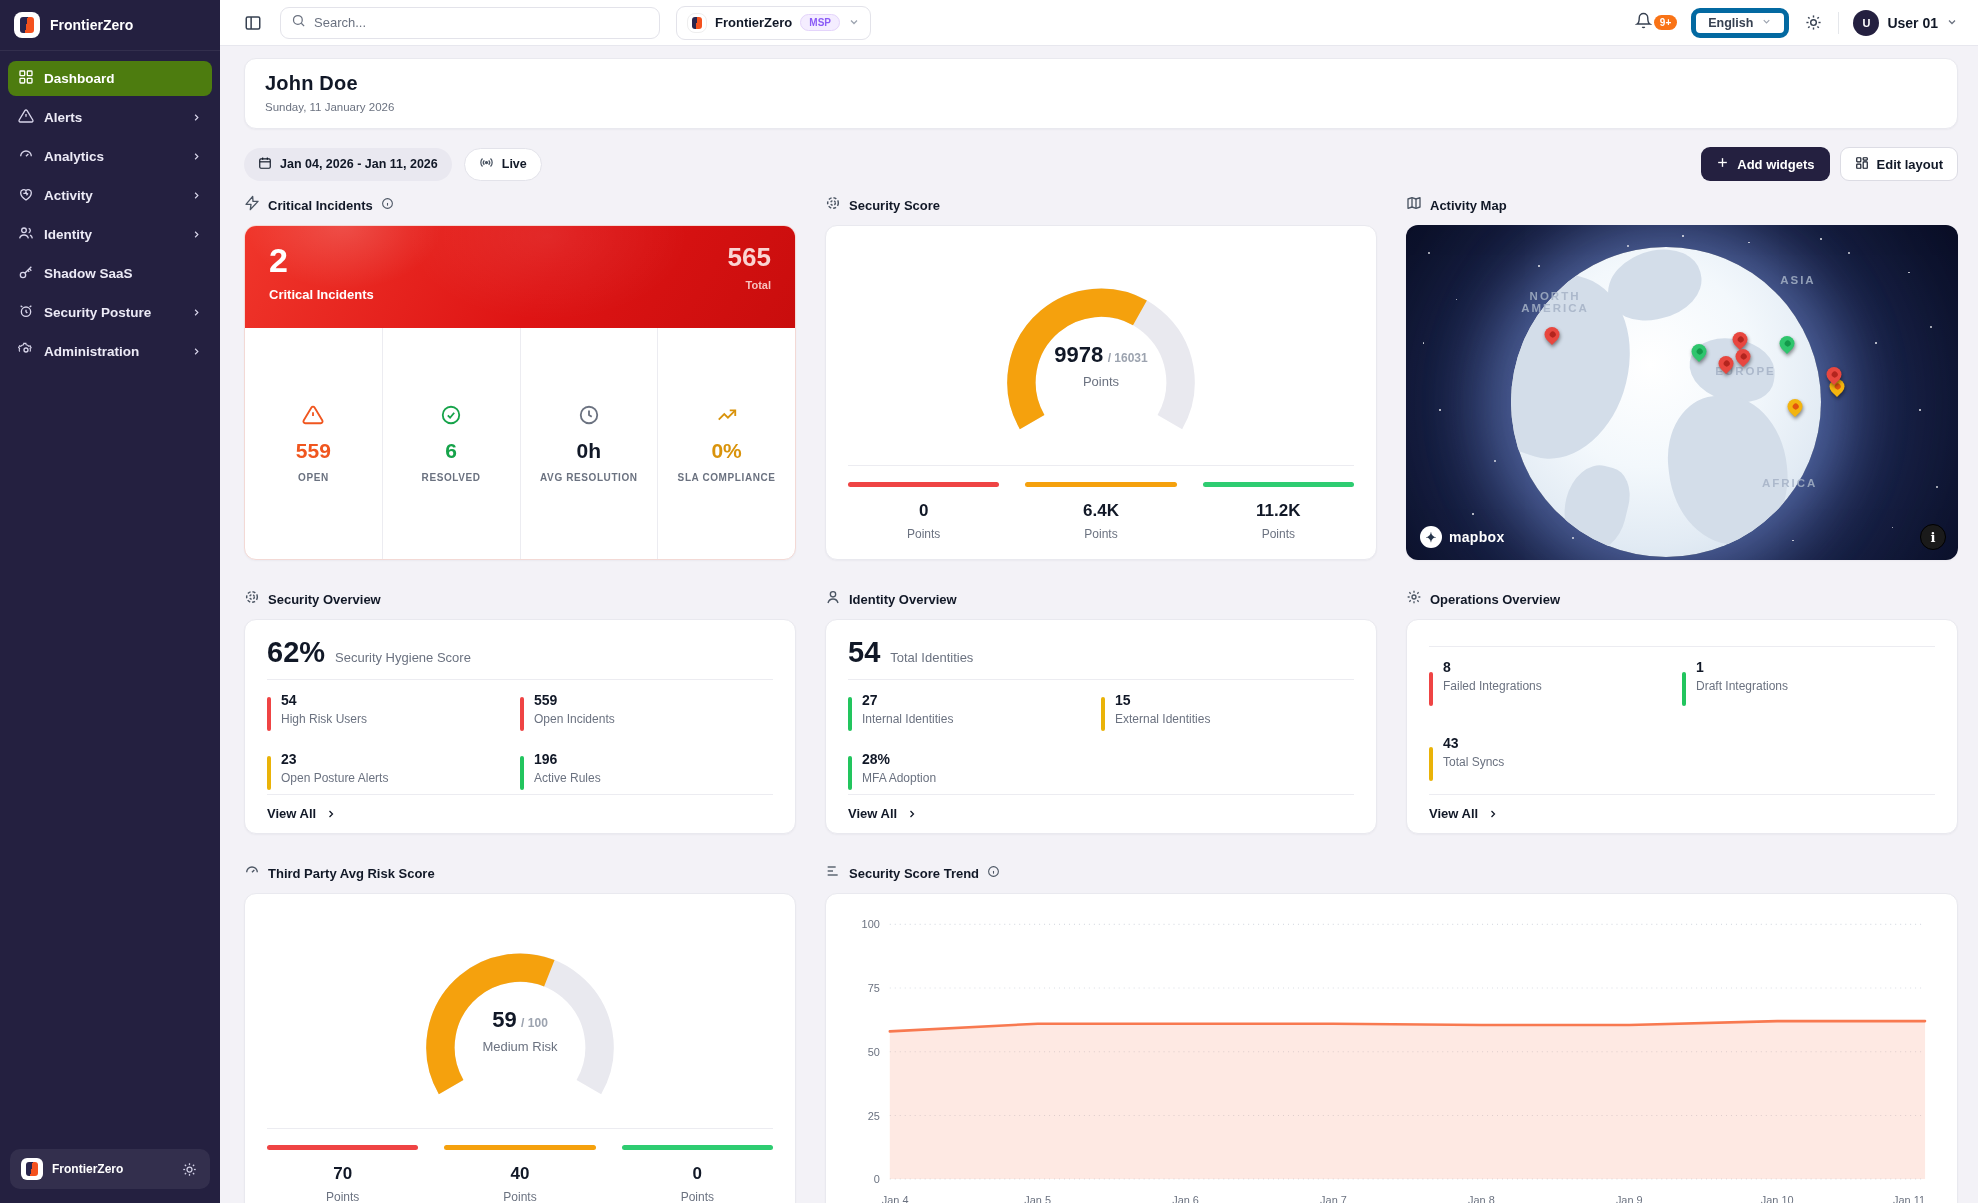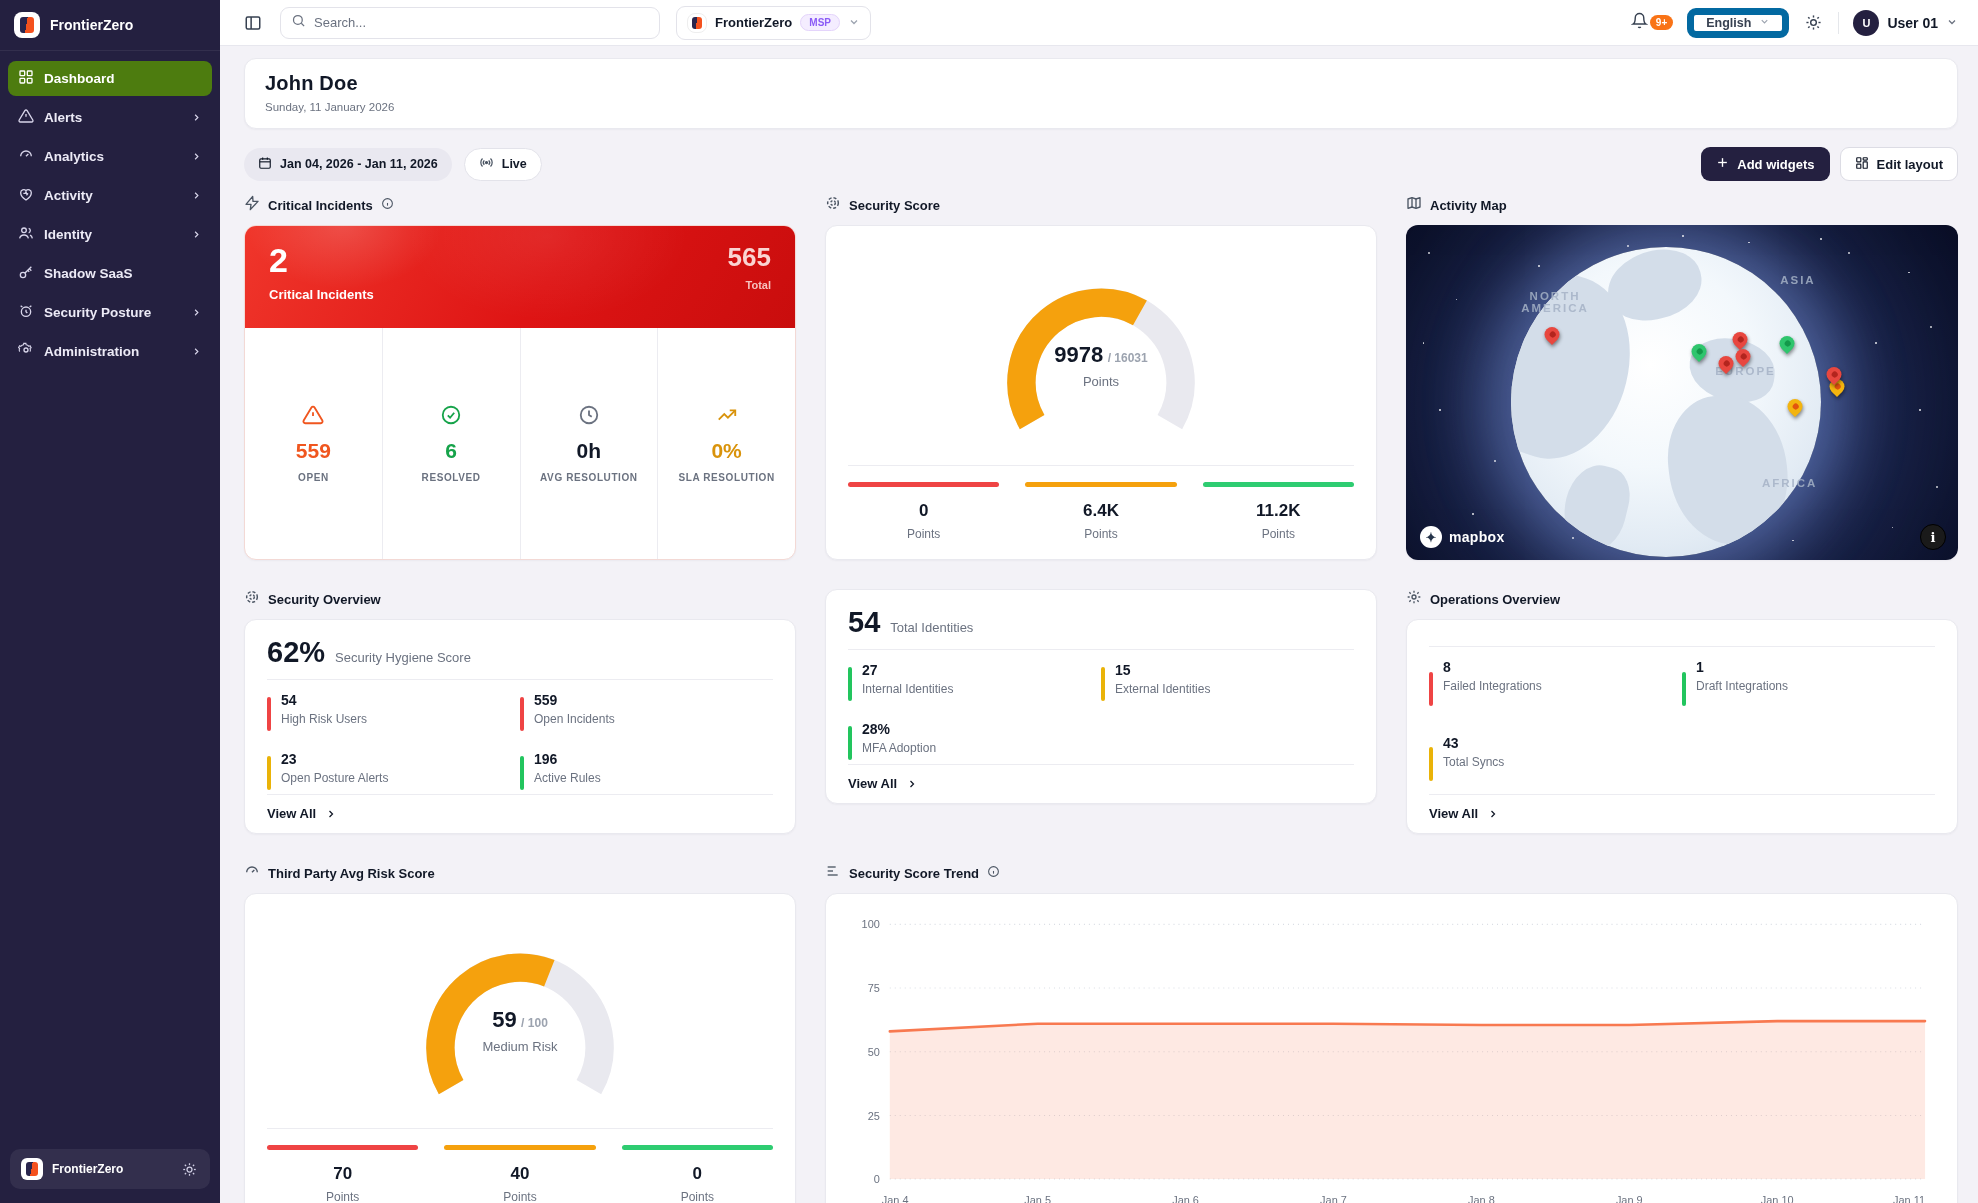--- a/index.html
+++ b/index.html
@@ -30,21 +30,21 @@
   .icon-btn { background:none; border:none; display:flex; align-items:center; cursor:pointer; padding:2px; }
   .search-box { width:380px; height:32px; border:1px solid #e3e3ea; border-radius:9px; display:flex; align-items:center; gap:8px; padding:0 10px; background:#fff; }
   .search-box input { border:none; outline:none; font-size:13px; flex:1; font-family:"Liberation Sans",sans-serif; color:#111827; background:transparent; }
   .search-box input::placeholder { color:#6b7280; }
   .org-switch { height:34px; border:1px solid #e3e3ea; border-radius:9px; background:#fff; display:flex; align-items:center; gap:8px; padding:0 10px; cursor:pointer; }
   .org-switch .org-name { font-size:13px; font-weight:700; }
   .badge-msp { font-size:10px; font-weight:800; color:#8b5cf6; background:#f4edff; border:1px solid #e4d4fb; padding:2px 8px; border-radius:999px; }
   .tb-right { margin-left:auto; display:flex; align-items:center; gap:14px; }
   .bell-wrap { position:relative; display:flex; align-items:center; }
   .badge-count { position:relative; margin-left:2px; background:#f97316; color:#fff; font-size:10px; font-weight:800; border-radius:999px; padding:2px 6px; }
-  .lang-btn { height:30px; border:7px solid #0369a1; border-radius:9px; background:#fff; display:flex; align-items:center; gap:8px; padding:0 12px; font-size:12.5px; font-weight:600; color:#374151; cursor:pointer; }
+  .lang-btn { height:30px; border:5px solid #0369a1; border-radius:9px; background:#fff; display:flex; align-items:center; gap:8px; padding:0 12px; font-size:12.5px; font-weight:600; color:#374151; cursor:pointer; }
   .tb-divider { width:1px; height:22px; background:#e5e7eb; }
   .user-chip { display:flex; align-items:center; gap:8px; cursor:pointer; }
   .avatar { width:26px; height:26px; border-radius:50%; background:#242040; color:#fff; font-size:11px; font-weight:800; display:flex; align-items:center; justify-content:center; }
   .user-name { font-size:14px; font-weight:700; }
 
   
   .content { flex:1; overflow:hidden; padding:12px 20px 0 24px; }
   .card { background:#fff; border:1px solid #e9e9ef; border-radius:12px; box-shadow:0 1px 2px rgba(16,24,40,0.04); }
   .header-card { padding:13px 20px 15px; }
   .header-card h1 { font-size:20px; font-weight:800; letter-spacing:.2px; }
@@ -424,21 +424,21 @@
                     </svg></span>
                 <span class="ci-val" style="color:#111827">0h</span>
                 <span class="ci-lab">AVG RESOLUTION</span>
               </div>
               <div class="ci-col">
                 <span><svg width="22" height="22" viewBox="0 0 24 24" fill="none" stroke="#d9930b" stroke-width="2">
                       <polyline points="3 17 9 11 13 15 21 7"></polyline>
                       <polyline points="15 7 21 7 21 13"></polyline>
                     </svg></span>
                 <span class="ci-val" style="color:#d9930b">0%</span>
-                <span class="ci-lab">SLA RESOLUTION</span>
+                <span class="ci-lab">SLA COMPLIANCE</span>
               </div>
             </div>
           </div>
         </section>
 
         <section>
           <div class="wtitle">
             <span><svg width="16" height="16" viewBox="0 0 24 24" fill="none" stroke-width="2.2">
                   <circle cx="12" cy="12" r="8" stroke-dasharray="4.5 3"></circle>
                   <circle cx="12" cy="12" r="3.5" stroke-dasharray="3 2.5"></circle>
@@ -586,20 +586,27 @@
             <div class="view-all">
               <span>View All</span>
               <svg width="12" height="12" viewBox="0 0 24 24" fill="none" stroke="#111827" stroke-width="2.5">
                   <polyline points="9 6 15 12 9 18"></polyline>
                 </svg>
             </div>
           </div>
         </section>
 
         <section>
+          <div class="wtitle">
+            <span><svg width="16" height="16" viewBox="0 0 24 24" fill="none" stroke-width="2">
+                  <circle cx="12" cy="8" r="4"></circle>
+                  <path d="M4.5 21c1-3.8 4-6 7.5-6s6.5 2.2 7.5 6"></path>
+                </svg></span>
+            <span class="t">Identity Overview</span>
+          </div>
           <div class="card ov">
             <div class="ov-head">
               <span class="ov-num">54</span>
               <span class="ov-cap">Total Identities</span>
             </div>
             <div class="ov-div"></div>
             <div class="ov-grid">
               <div class="stat">
                   <span class="accent green"></span>
                   <div>

